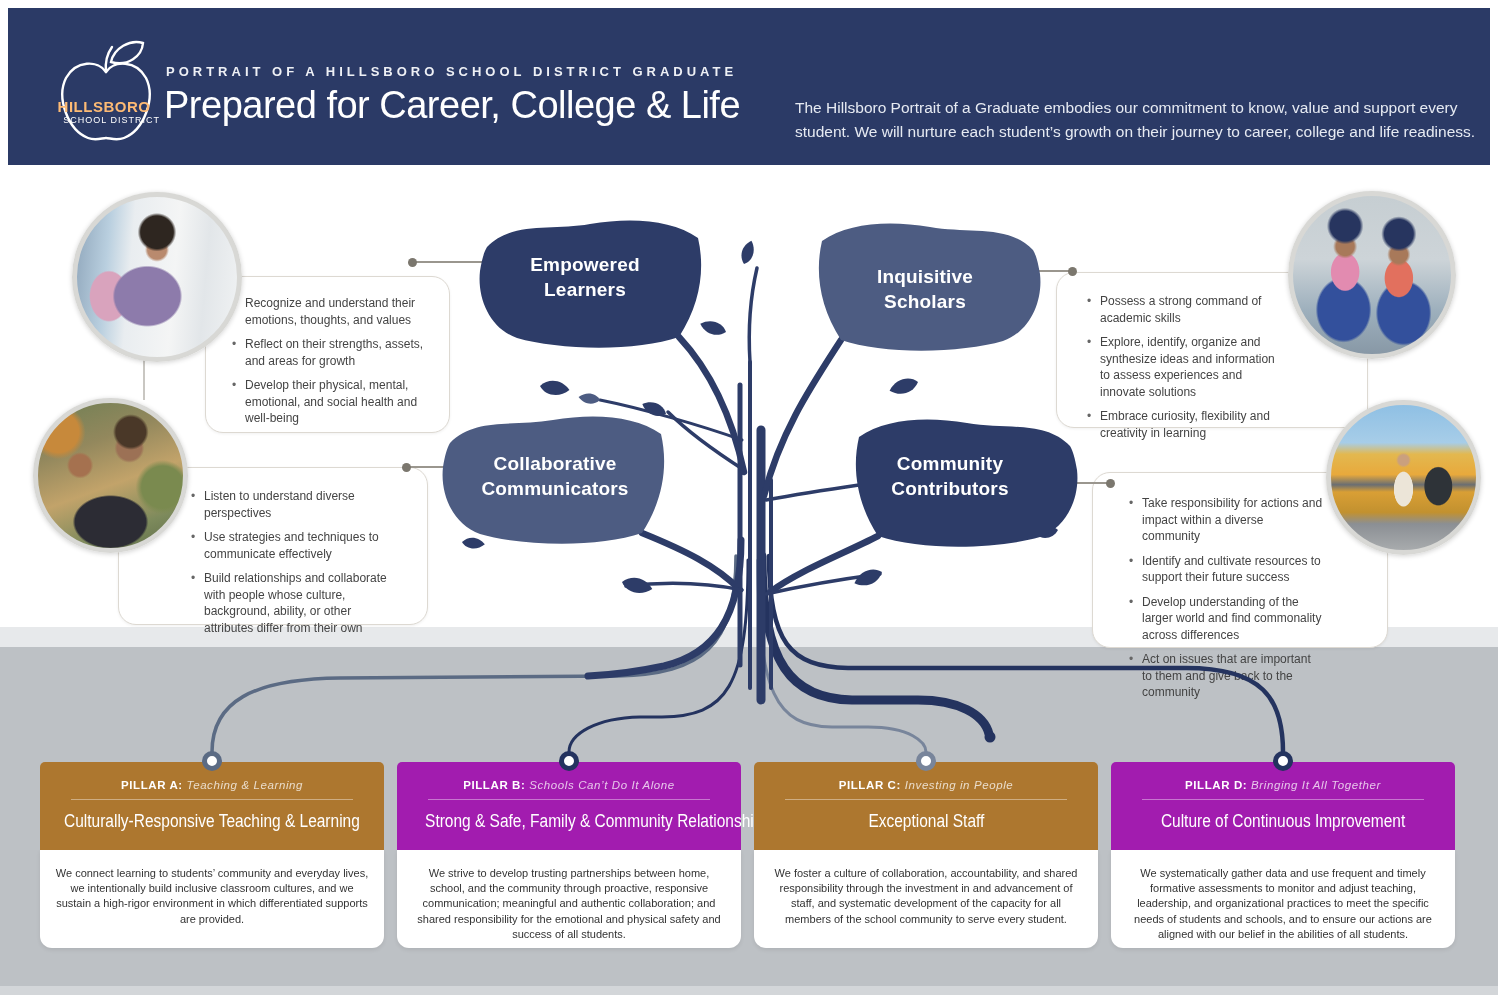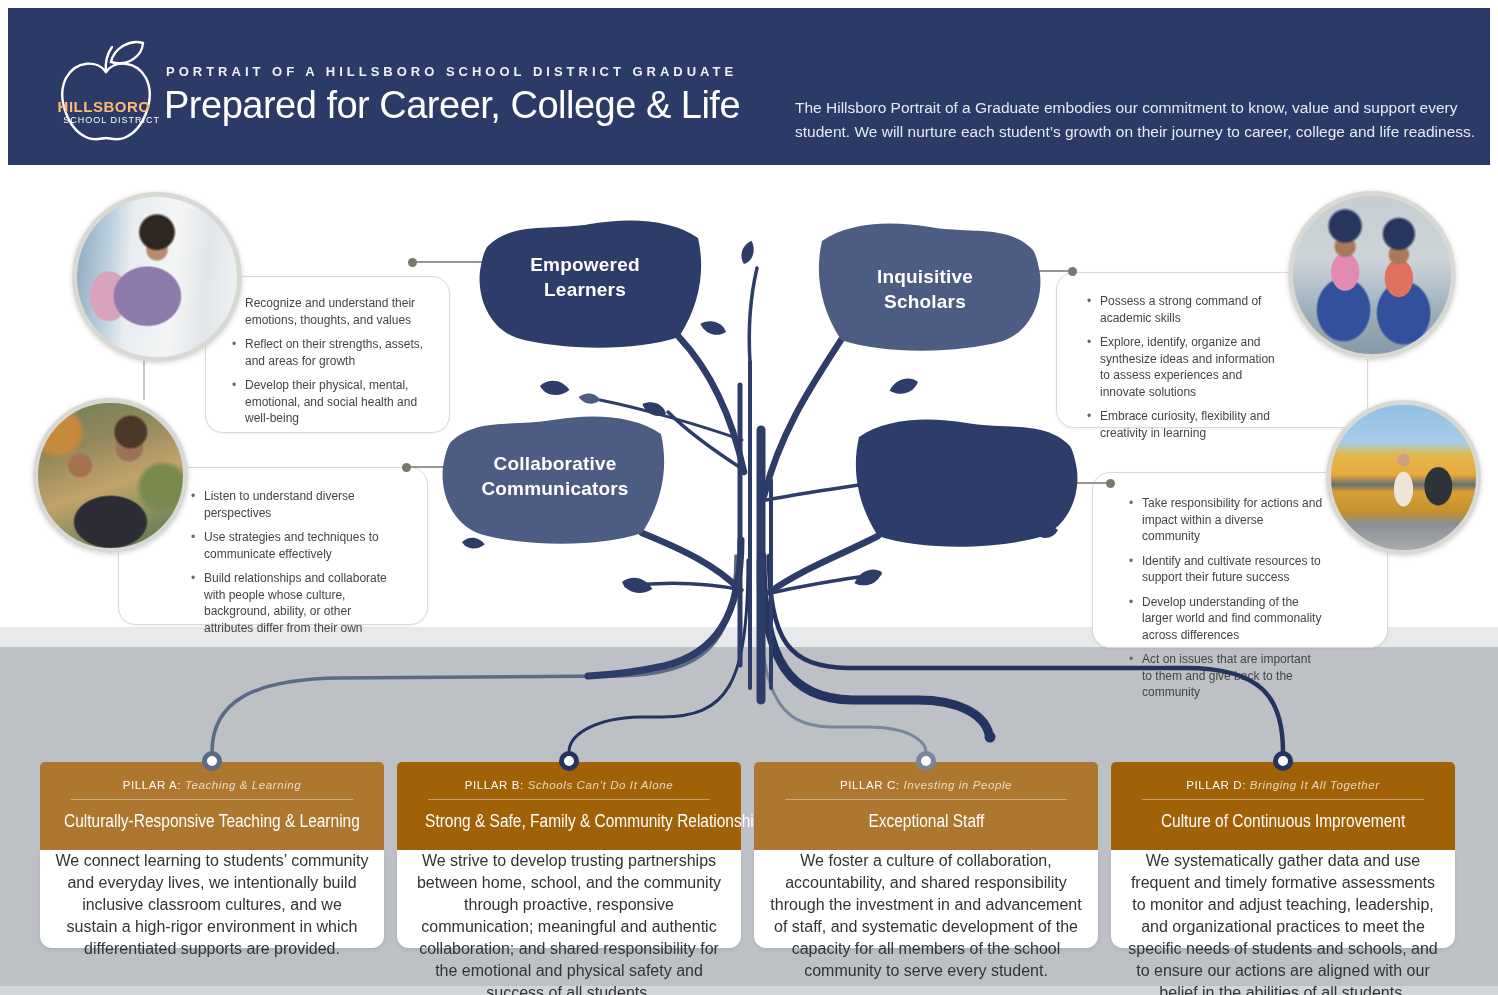--- a/index.html
+++ b/index.html
@@ -77,32 +77,32 @@
   .ll-1{left:515px;top:253px;width:140px;}
   .ll-2{left:860px;top:265px;width:130px;}
   .ll-3{left:458px;top:452px;width:194px;}
   .ll-4{left:868px;top:452px;width:164px;}
 
   
   .pillar{position:absolute;top:762px;width:344px;z-index:2;}
   .pillar-a{left:40px;}  .pillar-b{left:397px;}  .pillar-c{left:754px;}  .pillar-d{left:1111px;}
   .p-head{position:relative;height:88px;border-radius:5px 5px 0 0;}
   .head-bronze{background:#ad772f;}
-  .head-taupe{background:#a16207;}
+  .head-taupe{background:#a21caf;}
   .p-node{position:absolute;left:50%;top:-11px;margin-left:-10px;width:20px;height:20px;border-radius:50%;background:#fff;box-sizing:border-box;z-index:6;}
   .node-a{border:5px solid #5b6b84;} .node-b{border:5px solid #24335f;}
   .node-c{border:5px solid #78859b;} .node-d{border:5px solid #24335f;}
   .p-eyebrow{padding-top:17px;text-align:center;color:#fff;font-size:11.5px;letter-spacing:.6px;}
-  .p-eyebrow b{font-weight:normal;}
+  .p-eyebrow b{font-weight:bold;}
   .p-eyebrow i{color:rgba(255,255,255,.75);font-style:italic;}
   .p-div{width:82%;height:1px;background:rgba(255,255,255,.4);margin:8px auto 0 auto;}
   .p-title{margin-top:11px;text-align:center;color:#fff;font-weight:normal;font-size:18px;white-space:nowrap;}
   .p-title span{display:inline-block;transform:scaleX(.86);transform-origin:center;}
-  .p-body{height:98px;background:#fff;border-radius:0 0 12px 12px;padding:0 15px;box-sizing:border-box;
-          font-size:16px;line-height:1.38;color:#333;text-align:center;box-shadow:0 2px 4px rgba(0,0,0,.08);}
+  .p-body{height:98px;background:#fff;border-radius:0 0 12px 12px;padding:16px 15px;box-sizing:border-box;
+          font-size:11px;line-height:1.38;color:#333;text-align:center;box-shadow:0 2px 4px rgba(0,0,0,.08);}
 </style>
 </head>
 <body>
 
 <div class="poster">
 
   <header class="hdr">
     <div class="logo">
       <svg width="112" height="120" viewBox="0 0 112 120">
         <g fill="none" stroke="#ffffff" stroke-width="2.4" stroke-linecap="round">
@@ -223,20 +223,21 @@
       <path fill="#2d3c68" d="M 487 247 C 512 221 551 231 590 224 C 632 217 672 220 698 238 C 705 268 701 303 679 337 C 636 352 558 350 517 338 C 489 328 477 297 480 271 C 482 259 484 252 487 247 Z"></path>
       <path fill="#4d5c82" d="M 1033 250 C 1008 224 969 234 930 227 C 888 220 848 223 822 241 C 815 271 819 306 841 340 C 884 355 962 353 1003 341 C 1031 331 1043 300 1040 274 C 1038 262 1036 255 1033 250 Z"></path>
       <path fill="#4d5c82" d="M 450 443 C 475 417 514 427 553 420 C 595 413 635 416 661 434 C 668 464 664 499 642 533 C 599 548 521 546 480 534 C 452 524 440 493 443 467 C 445 455 447 448 450 443 Z"></path>
       <path fill="#2d3c68" d="M 1070 446 C 1045 420 1006 430 967 423 C 925 416 885 419 859 437 C 852 467 856 502 878 536 C 921 551 999 549 1040 537 C 1068 527 1080 496 1077 470 C 1075 458 1073 451 1070 446 Z"></path>
     </g>
   </svg>
 
   <div class="leaf-label ll-1">Empowered Learners</div>
   <div class="leaf-label ll-2">Inquisitive Scholars</div>
   <div class="leaf-label ll-3">Collaborative Communicators</div>
+  <div class="leaf-label ll-4">Community Contributors</div>
 
   <div class="pillar pillar-a">
     <div class="p-head head-bronze">
       <div class="p-node node-a"></div>
       <div class="p-eyebrow"><b>PILLAR A:</b> <i>Teaching &amp; Learning</i></div>
       <div class="p-div"></div>
       <div class="p-title"><span>Culturally-Responsive Teaching &amp; Learning</span></div>
     </div>
     <div class="p-body">We connect learning to students’ community and everyday lives, we intentionally build inclusive classroom cultures, and we sustain a high-rigor environment in which differentiated supports are provided.</div>
   </div>

